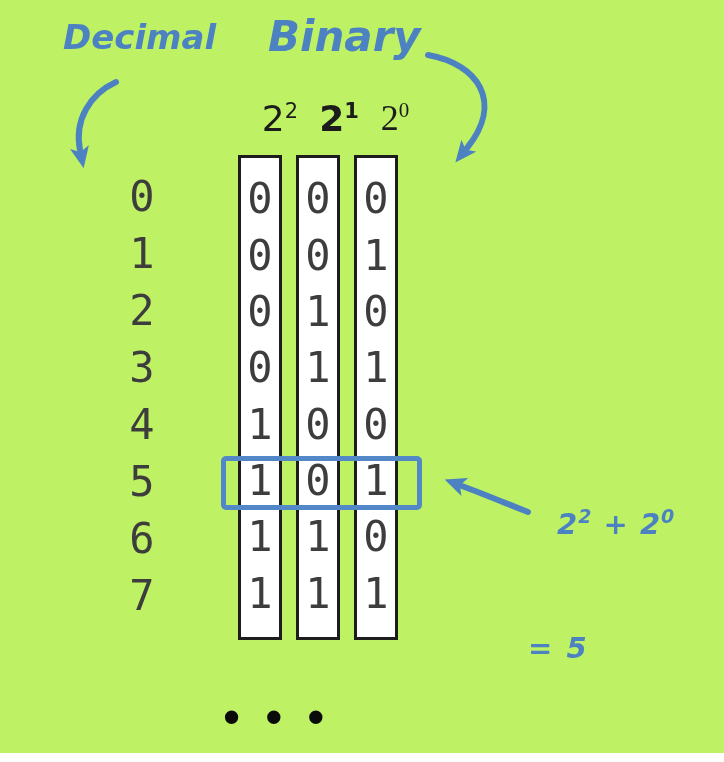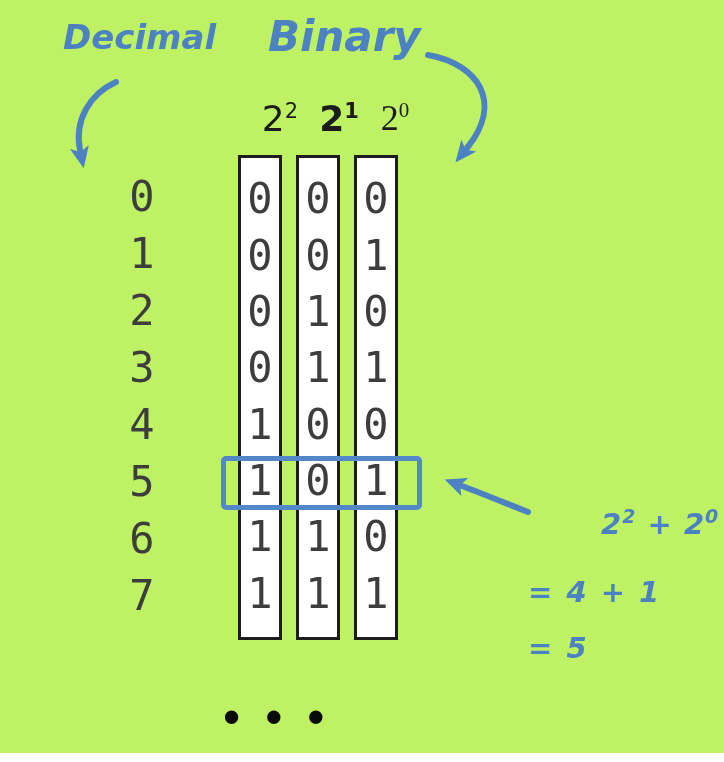--- a/index.html
+++ b/index.html
@@ -39,21 +39,21 @@
   }
 
   
   .highlight {
     position:absolute; left:221px; top:456px; width:201px; height:54px;
     box-sizing:border-box; border:5px solid #5287c8; border-radius:5px;
     background:transparent;
   }
 
   
-  .ann-1 { left:557px; top:510px; font-size:29px; letter-spacing:1px;margin-left:44px; }
+  .ann-1 { left:557px; top:510px; font-size:29px; letter-spacing:1px; }
   .ann-1 sup { font-size:19px; line-height:0; }
   .ann-2 { left:528px; top:578px; font-size:29px; letter-spacing:2px; }
   .ann-3 { left:528px; top:634px; font-size:29px; letter-spacing:2px; }
 
   
   .dots {
     position:absolute; left:218px; top:696px; font-size:46px;
     letter-spacing:15px; color:#0a0a0a; line-height:1;
     font-family:"DejaVu Sans", sans-serif;
   }
@@ -123,18 +123,17 @@
     <div class="cell">1</div>
     <div class="cell">0</div>
     <div class="cell">1</div>
     <div class="cell">0</div>
     <div class="cell">1</div>
   </div>
 
   <div class="highlight"></div>
 
   <div class="hand ann-1"><span>2</span><sup>2</sup><span> + 2</span><sup>0</sup></div>
-  <div class="hand ann-2">= 4 + 1</div>
   <div class="hand ann-3">= 5</div>
 
   <div class="dots">•••</div>
 
 </div>
 
 </body></html>

